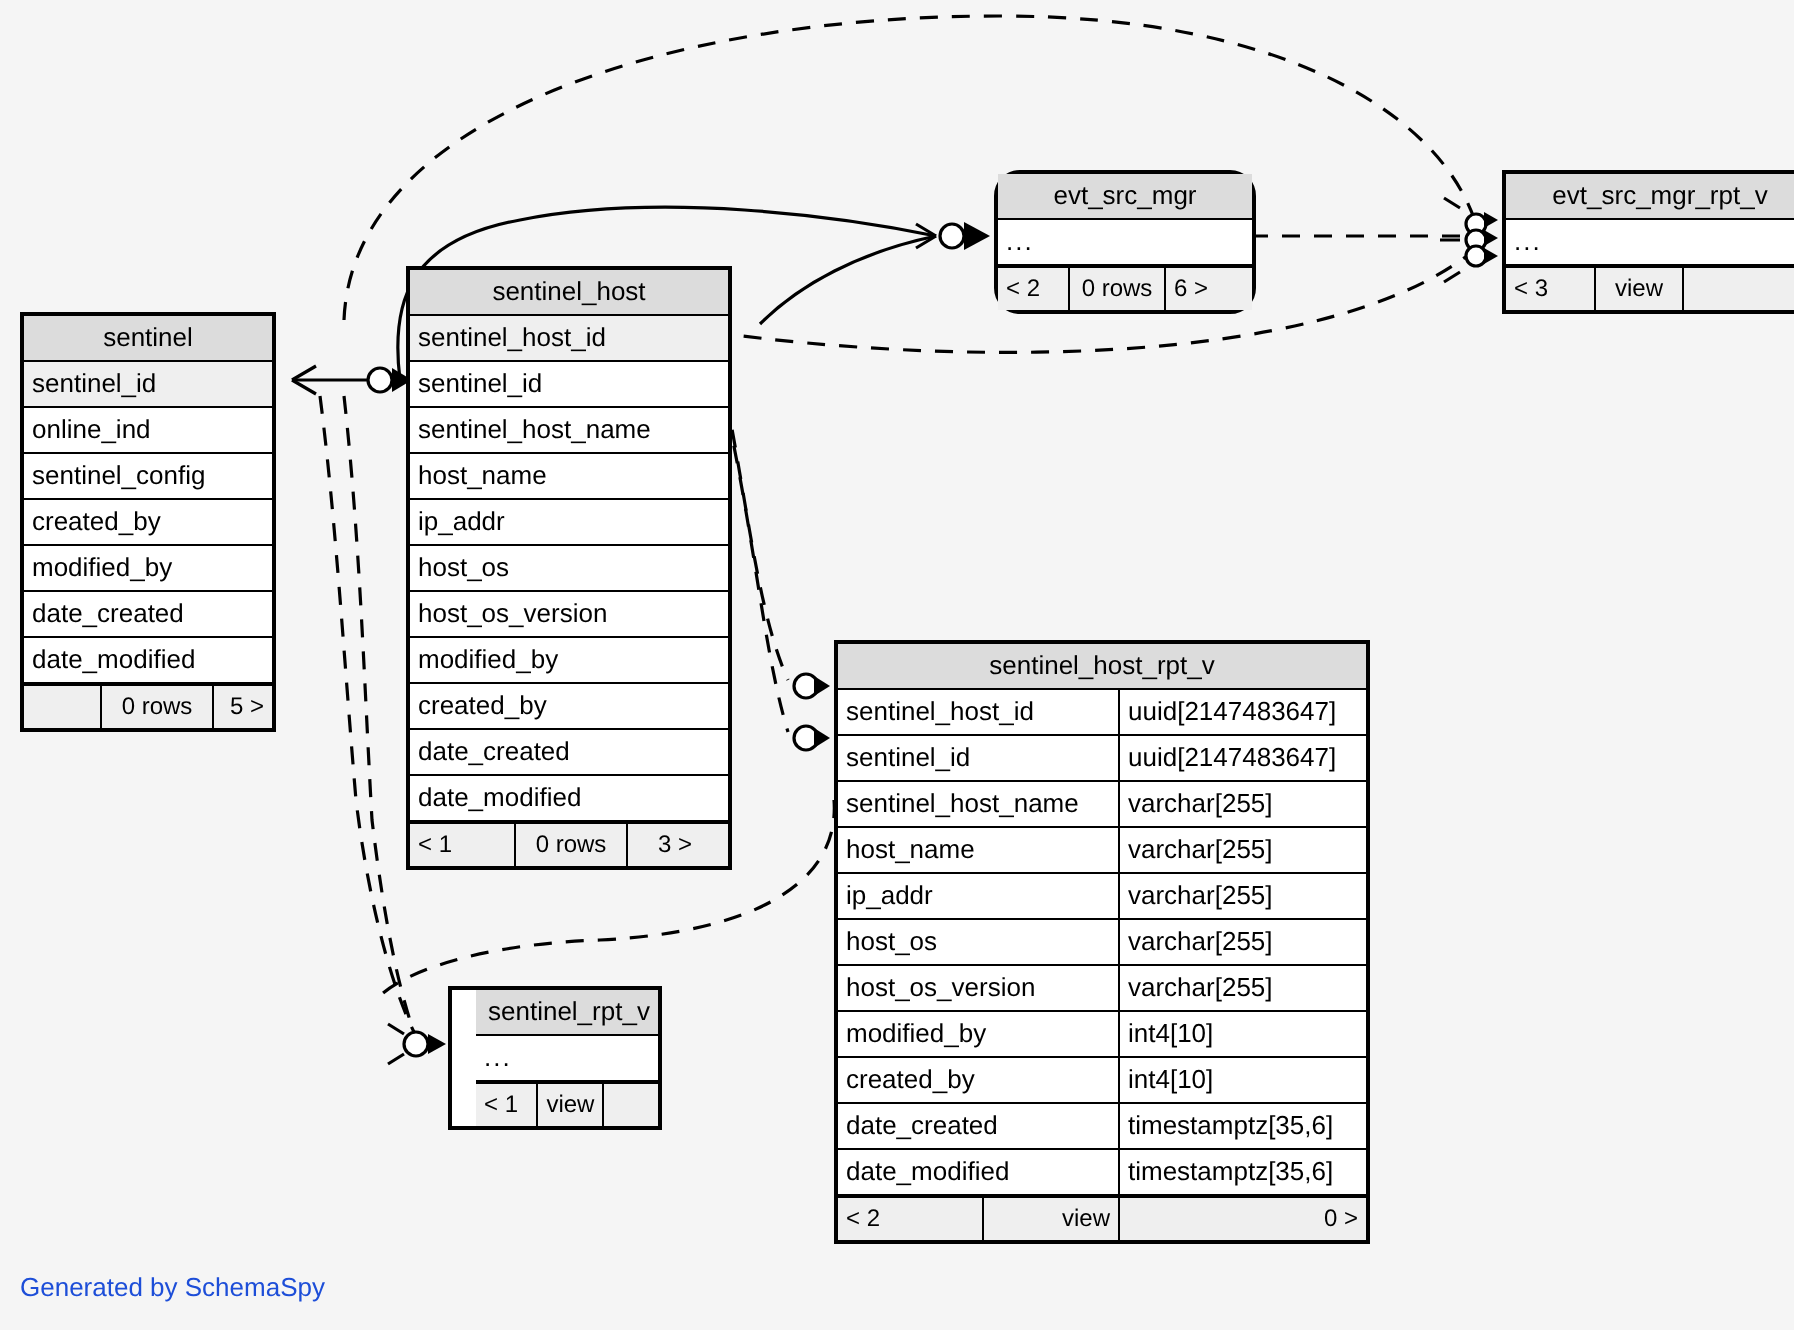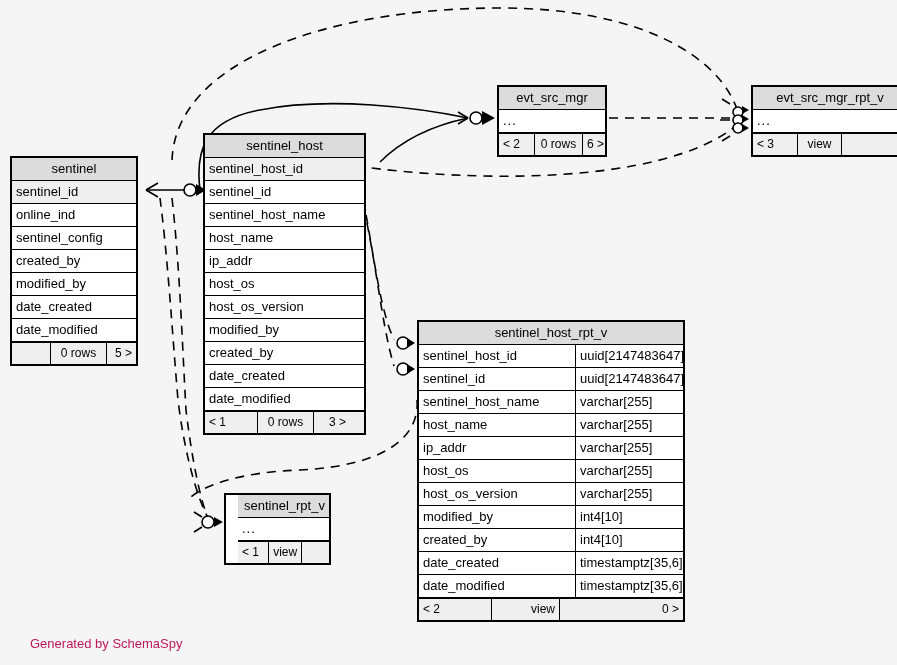--- a/index.html
+++ b/index.html
@@ -84,21 +84,21 @@
     border-left: 1px solid #000;
   }
   .footrow .fcell:first-child { border-left: none; }
   .fleft { text-align: left; }
   .fcenter { text-align: center; }
   .fright { text-align: right; }
 
   
   #tbl-sentinel        { left: 10px;  top: 156px; width: 128px; }
   #tbl-sentinel-host   { left: 203px; top: 133px; width: 163px; }
-  #tbl-evt-src-mgr     { left: 497px; top: 85px;  width: 110px; }
+  #tbl-evt-src-mgr     { left: 497px; top: 85px;  width: 131px; border-radius: 13px; }
   #tbl-evt-src-mgr-rpt { left: 751px; top: 85px;  width: 158px; }
   #tbl-sentinel-rpt    { left: 224px; top: 493px; width: 107px; padding-left: 12px; }
   #tbl-sentinel-host-rpt { left: 417px; top: 309px; width: 268px; margin-top: 11px; }
 
   #tbl-sentinel .fcell:nth-child(1) { width: 38px; }
   #tbl-sentinel .fcell:nth-child(2) { width: 56px; }
   #tbl-sentinel .fcell:nth-child(3) { width: 30px; }
 
   #tbl-sentinel-host .fcell:nth-child(1) { width: 52px; }
   #tbl-sentinel-host .fcell:nth-child(2) { width: 56px; }
@@ -109,31 +109,31 @@
   #tbl-evt-src-mgr .fcell:nth-child(3) { width: 23px; }
 
   #tbl-evt-src-mgr-rpt .fcell:nth-child(1) { width: 44px; }
   #tbl-evt-src-mgr-rpt .fcell:nth-child(2) { width: 44px; }
   #tbl-evt-src-mgr-rpt .fcell:nth-child(3) { width: 39px; }
 
   #tbl-sentinel-rpt .fcell:nth-child(1) { width: 34px; }
   #tbl-sentinel-rpt .fcell:nth-child(2) { width: 38px; }
   #tbl-sentinel-rpt .fcell:nth-child(3) { width: 31px; }
 
-  #tbl-sentinel-host-rpt .row .ctype { width: 108px; }
+  #tbl-sentinel-host-rpt .row .ctype { width: 124px; }
   #tbl-sentinel-host-rpt .fcell:nth-child(1) { width: 72px; }
   #tbl-sentinel-host-rpt .fcell:nth-child(2) { width: 68px; }
   #tbl-sentinel-host-rpt .fcell:nth-child(3) { width: 124px; }
 
   #footer-credit {
     position: absolute;
-    left: 30px;
+    left: 10px;
     top: 636px;
     font-size: 13px;
-    color: #be185d;
+    color: #1d4ed8;
   }
 </style>
 </head>
 <body>
 
 <div id="canvas">
 
   <svg id="edges" viewBox="0 0 897 665" xmlns="http://www.w3.org/2000/svg">
     <g fill="none" stroke="#000" stroke-width="1.6">
 

